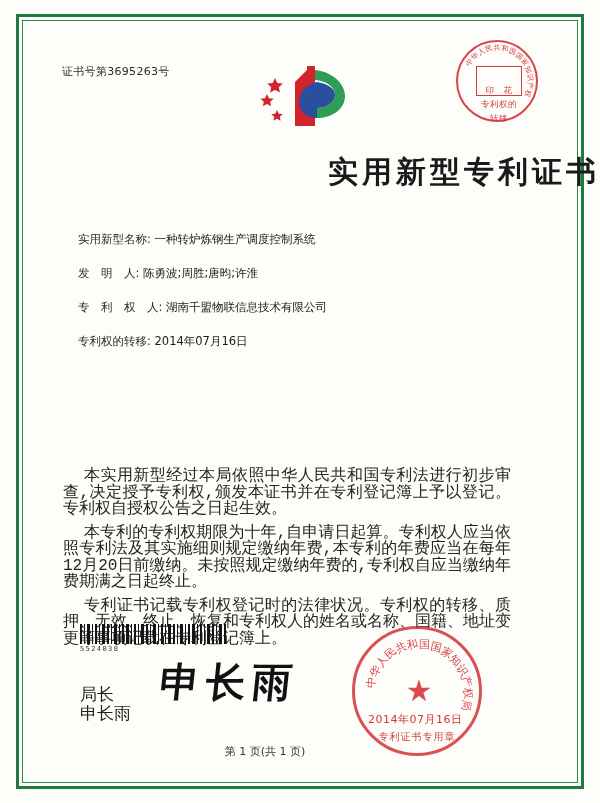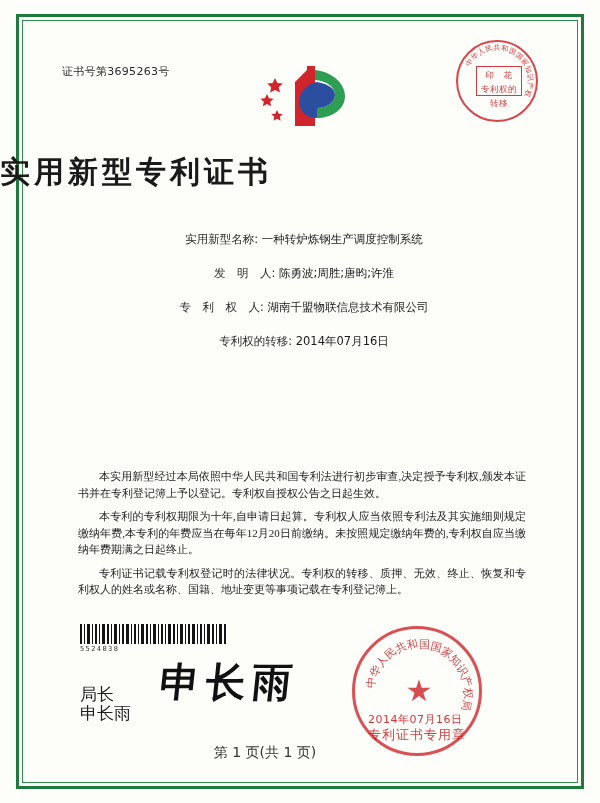--- a/index.html
+++ b/index.html
@@ -79,21 +79,21 @@
     top: 26px;
     width: 46px;
     height: 30px;
     border: 1.5px solid #d2242b;
     font-size: 8.5px;
     color: #d2242b;
     line-height: 14px;
     text-align: center;
     letter-spacing: 0.5px;
     box-sizing: border-box;
-    padding-top: 1px;
+    padding-top: 16px;
     opacity: 0.9;
     font-family: "DejaVu Sans", sans-serif;
   }
   .seal-top .arc-text {
     position: absolute;
     left: 0; top: 0;
     width: 82px; height: 82px;
     color: #d2242b;
     font-size: 7px;
     opacity: 0.9;
@@ -103,59 +103,58 @@
     left: 50%;
     top: 50%;
     transform-origin: 0 0;
     font-family: "DejaVu Sans", sans-serif;
   }
   .title {
     position: absolute;
     left: 0;
     top: 152px;
     width: 600px;
-    text-align: left;
+    text-align: right;
     font-size: 30px;
     font-weight: bold;
     letter-spacing: 4px;
     color: #1a1a1a;
     font-family: "DejaVu Sans", sans-serif;
   }
   .fields {
     position: absolute;
     left: 78px;
     top: 232px;
     width: 452px;
-    text-align: center;
   }
   .field-row {
     font-size: 11.5px;
     color: #2b2b2b;
     margin-bottom: 19px;
     white-space: nowrap;
     font-family: "DejaVu Sans", sans-serif;
   }
   .field-label {
     display: inline-block;
     color: #2b2b2b;
   }
   .field-value {
     display: inline-block;
     color: #1a1a1a;
   }
   .paras {
     position: absolute;
-    left: 78px;
+    left: 63px;
     top: 468px;
     width: 448px;
-    font-size: 11px;
+    font-size: 16px;
     line-height: 16.5px;
     color: #242424;
     text-align: justify;
-    font-family: Liberation Serif, serif;
+    font-family: Liberation Mono, monospace;
   }
   .paras p {
     margin: 0 0 7px 0;
     text-indent: 21px;
   }
   .barcode {
     position: absolute;
     left: 80px;
     top: 624px;
     width: 146px;
@@ -226,21 +225,21 @@
     font-size: 11px;
     opacity: 0.85;
     font-family: "DejaVu Sans", sans-serif;
   }
   .seal-main .bottom-text {
     position: absolute;
     left: 0;
     bottom: 16px;
     width: 130px;
     text-align: center;
-    font-size: 13px;
+    font-size: 10px;
     color: #cf2027;
     opacity: 0.85;
     letter-spacing: 1px;
     font-family: "DejaVu Sans", sans-serif;
   }
   .seal-date {
     position: absolute;
     left: 368px;
     top: 712px;
     font-size: 11px;
@@ -248,21 +247,21 @@
     opacity: 0.9;
     letter-spacing: 0.5px;
     font-family: "DejaVu Sans", sans-serif;
   }
   .page-footer {
     position: absolute;
     left: 0;
     top: 744px;
     width: 530px;
     text-align: center;
-    font-size: 14px;
+    font-size: 11px;
     color: #333;
     font-family: "DejaVu Sans", sans-serif;
   }
 </style>
 </head>
 <body>
 
 <div class="page">
 
   <div class="border-outer"></div>

